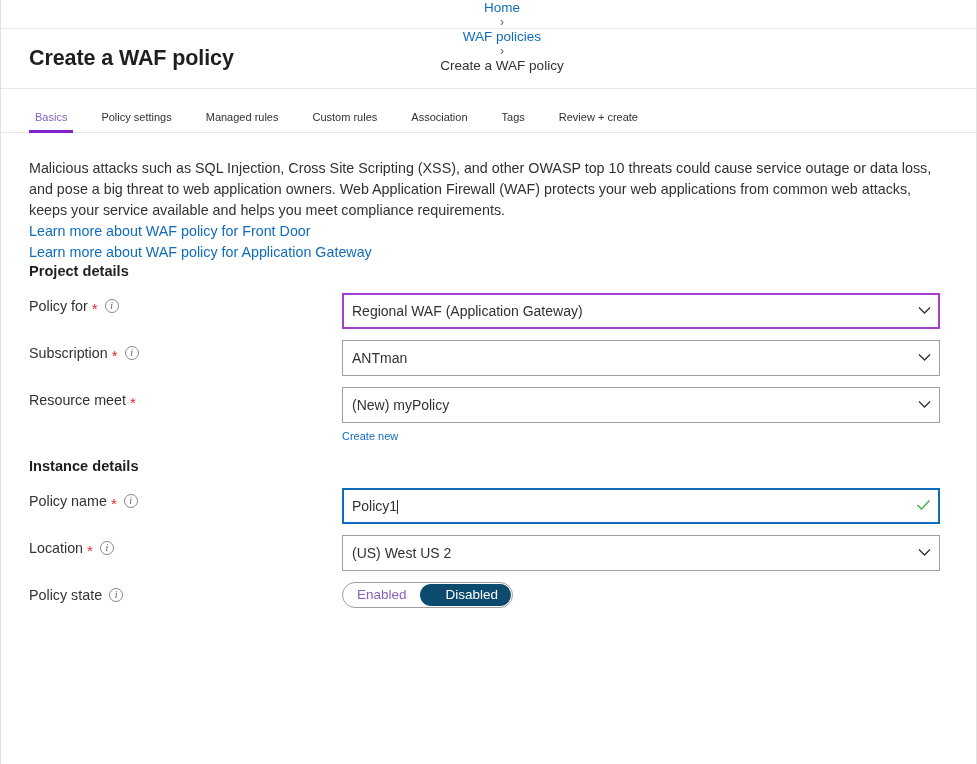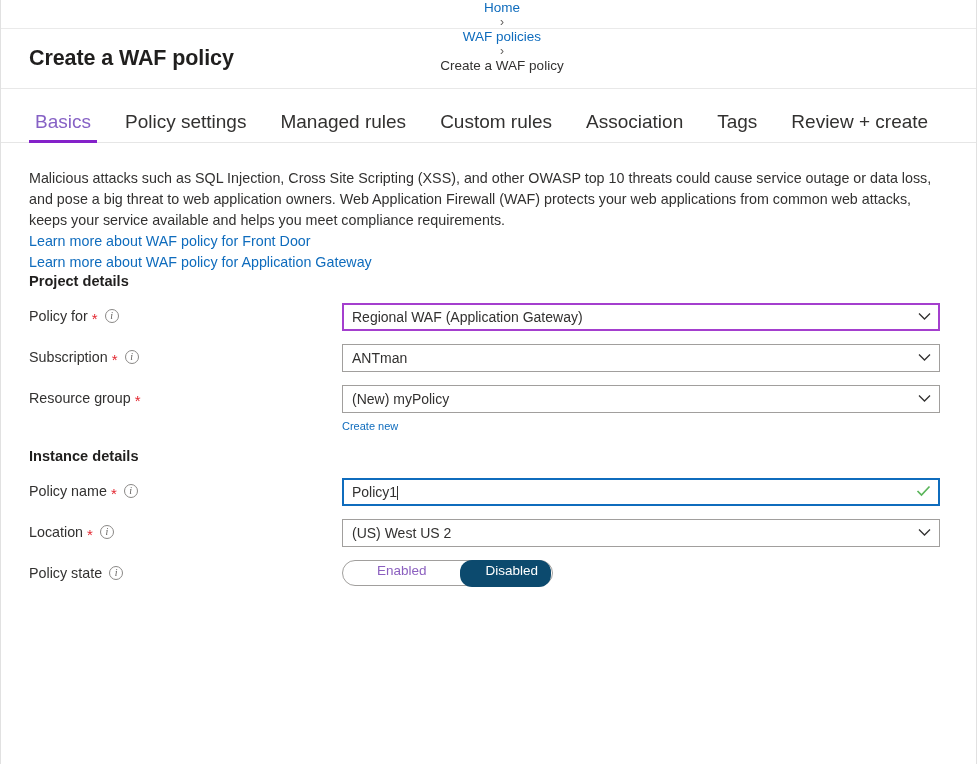--- a/index.html
+++ b/index.html
@@ -74,21 +74,21 @@
   .tabs {
     display: flex;
     align-items: flex-end;
     padding-left: 28px;
     gap: 22px;
     position: relative;
     z-index: 2;
   }
   .tab {
     position: relative;
-    font-size: 19px;
+    font-size: 11px;
     color: #323130;
     padding: 4px 6px 10px 6px;
     cursor: pointer;
     white-space: nowrap;
   }
   .tab.active {
     color: #8661c5;
   }
   .tab.active::after {
     content: "";
@@ -185,21 +185,21 @@
     flex: 0 0 auto;
     box-sizing: border-box;
   }
   .field-col {
     flex: 0 0 598px;
     width: 598px;
   }
 
   .ctl {
     position: relative;
-    height: 28px;
+    height: 36px;
     box-sizing: border-box;
     border: 1px solid #a19f9d;
     background: #ffffff;
     display: flex;
     align-items: center;
     padding: 0 8px 0 9px;
     font-size: 14px;
     color: #323130;
     cursor: pointer;
   }
@@ -260,27 +260,26 @@
     height: 26px;
     padding: 1px;
     background: #ffffff;
     box-sizing: border-box;
     cursor: pointer;
     user-select: none;
   }
   .toggle-opt {
     font-size: 13.5px;
     padding: 0 13px;
-    height: 27px;
+    height: 22px;
     line-height: 22px;
     border-radius: 12px;
     color: #7a4ab5;
     color: #8b5fbf;
     white-space: nowrap;
-    margin-left: 20px;
   }
   .toggle-opt.selected {
     background: #0c4a6e;
     color: #ffffff;
     padding-left: 26px;
   }
 </style>
 </head>
 <body>
 
@@ -352,21 +351,21 @@
               <svg width="13" height="9" viewBox="0 0 13 9">
                   <path d="M1 1.5 L6.5 7 L12 1.5" stroke="#323130" stroke-width="1.3" fill="none"></path>
                 </svg>
             </span>
           </div>
         </div>
       </div>
 
       <div class="row">
         <div class="row-label">
-          <span>Resource group</span>
+          <span>Resource meet</span>
           <span class="req">*</span>
         </div>
         <div class="field-col">
           <div class="ctl">
             <span class="ctl-value">(New) myPolicy</span>
             <span class="caret">
               <svg width="13" height="9" viewBox="0 0 13 9">
                   <path d="M1 1.5 L6.5 7 L12 1.5" stroke="#323130" stroke-width="1.3" fill="none"></path>
                 </svg>
             </span>

